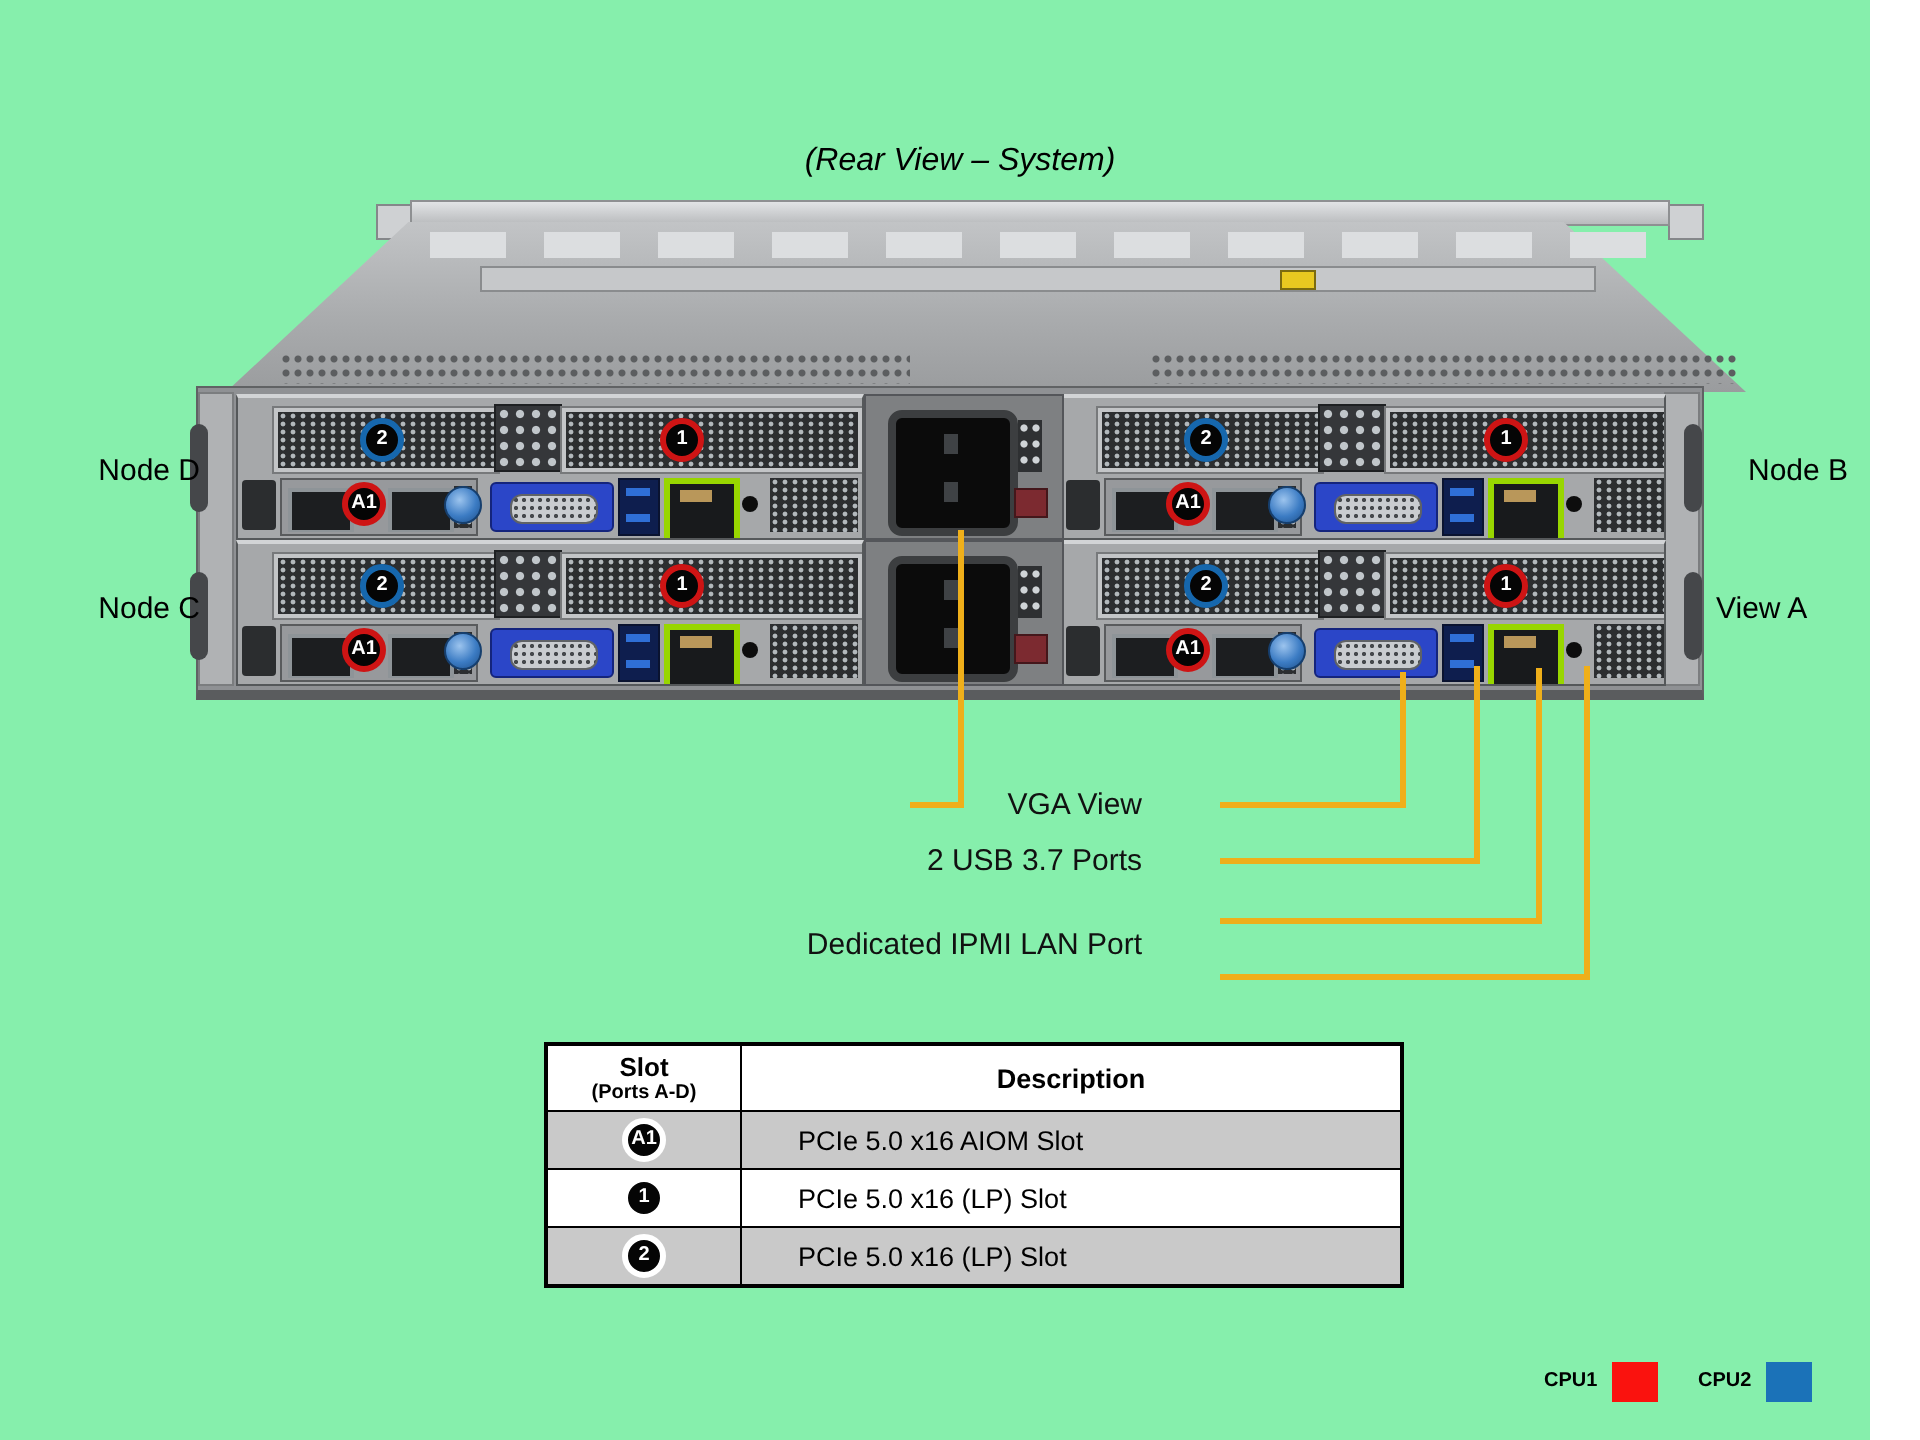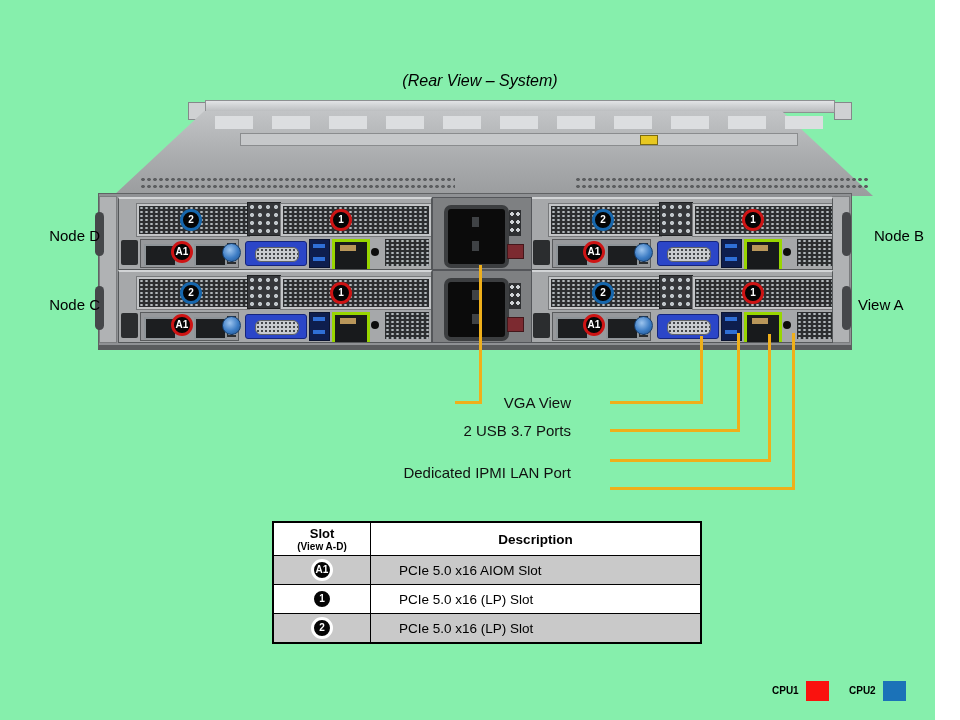--- a/index.html
+++ b/index.html
@@ -301,21 +301,21 @@
 
   <div class="abs co-label" style="right:364px;top:394px;width:260px;">VGA View</div>
   <div class="abs co-label" style="right:364px;top:422px;width:260px;">2 USB 3.7 Ports</div>
   <div class="abs co-label" style="right:364px;top:452px;width:260px;margin-top:12px;">Dedicated IPMI LAN Port</div>
 
   <table class="abs slot-table">
     <tbody>
         <tr>
       <th class="th-slot">
         <span class="slot-line1">Slot</span>
-        <span class="slot-line2">(View A-D)</span>
+        <span class="slot-line2">(Ports A-D)</span>
       </th>
       <th class="th-desc">Description</th>
     </tr>
     <tr class="row-gray">
       <td class="cell-badge">
         <span class="tbadge ring-red">A1</span>
       </td>
       <td class="cell-desc">PCIe 5.0 x16 AIOM Slot</td>
     </tr>
     <tr class="row-white">

